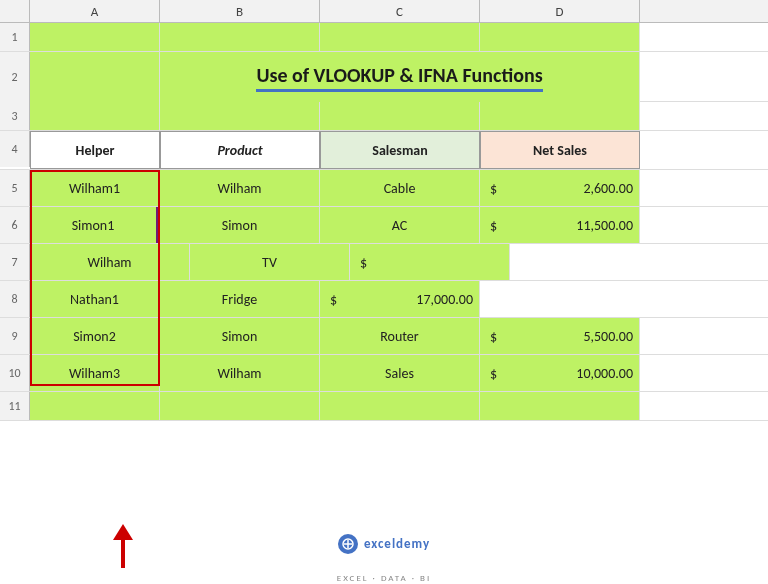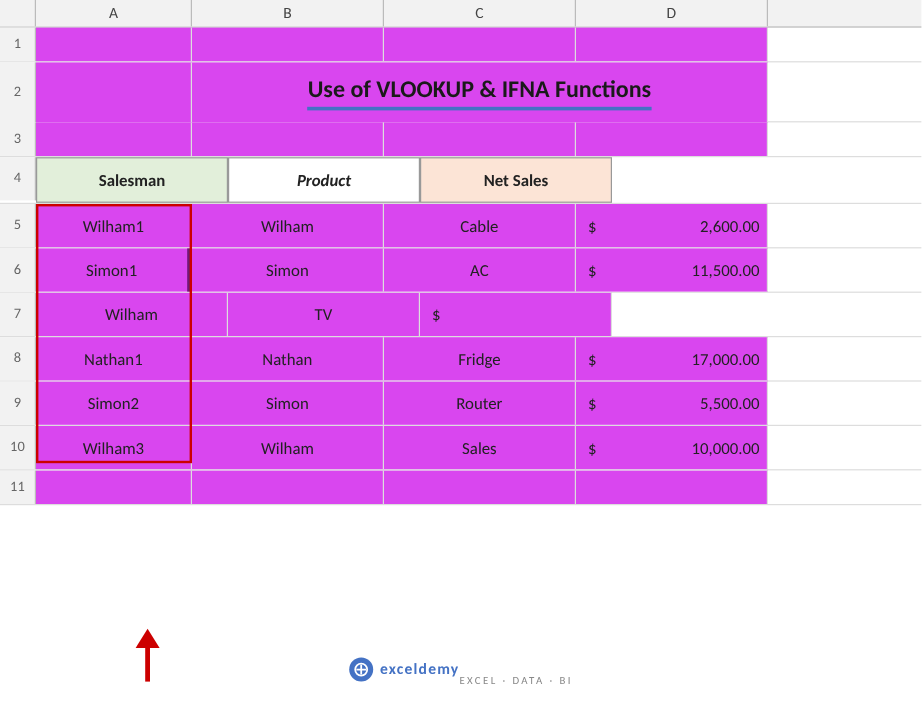--- a/index.html
+++ b/index.html
@@ -73,21 +73,21 @@
     }
 
     .cell {
       height: 36px;
       display: flex;
       align-items: center;
       justify-content: center;
       border-right: 1px solid #ddd;
       font-size: 14px;
       color: #222;
-      background: #d946ef;
+      background: #bef264;
       padding: 0 6px;
     }
 
     
     .col-a { width: 130px; min-width: 130px; }
     .col-b { width: 160px; min-width: 160px; }
     .col-c { width: 160px; min-width: 160px; }
     .col-d { width: 160px; min-width: 160px; }
 
     
@@ -165,21 +165,21 @@
     .arrow-head {
       width: 0;
       height: 0;
       border-left: 10px solid transparent;
       border-right: 10px solid transparent;
       border-bottom: 16px solid #CC0000;
     }
 
     .watermark {
       display: flex;
-      flex-direction: row;
+      flex-direction: column;
       align-items: center;
       margin-top: 8px;
     }
 
     .watermark-logo {
       display: flex;
       align-items: center;
       gap: 6px;
     }
 
@@ -259,22 +259,23 @@
     <div class="sheet-row empty-row">
       <div class="row-num">3</div>
       <div class="cell col-a"></div>
       <div class="cell col-b"></div>
       <div class="cell col-c"></div>
       <div class="cell col-d"></div>
     </div>
 
     <div class="sheet-row header-row">
       <div class="row-num">4</div>
+      <div class="cell col-a cell-helper-header" style="font-weight:bold; border: 1px solid #999;">Helper</div>
+      <div class="cell col-c cell-product-header" style="font-weight:bold; border: 1px solid #999;">Product</div>
       <div class="cell col-b cell-salesman-header" style="font-weight:bold; background:#E2EFDA; border: 1px solid #999;">Salesman</div>
-      <div class="cell col-c cell-product-header" style="font-weight:bold; border: 1px solid #999;">Product</div>
       <div class="cell col-d cell-netsales-header" style="font-weight:bold; background:#FCE4D6; border: 1px solid #999;">Net Sales</div>
     </div>
 
     <div class="data-rows-wrapper">
 
       <div class="red-border-overlay" style="height: 216px; top: 0;"></div>
 
       <div class="sheet-row">
         <div class="row-num">5</div>
         <div class="cell col-a" style="border-right:1px solid #ddd;">Wilham1</div>
@@ -302,21 +303,20 @@
         <div class="cell col-b">Wilham</div>
         <div class="cell col-c">TV</div>
         <div class="cell col-d cell-money">
             <span class="dollar-sign">$</span>
           </div>
       </div>
 
       <div class="sheet-row">
         <div class="row-num">8</div>
         <div class="cell col-a" style="border-right:1px solid #ddd;">Nathan1</div>
-        <div class="cell col-b">Nathan</div>
         <div class="cell col-c">Fridge</div>
         <div class="cell col-d cell-money">
             <span class="dollar-sign">$</span>
             <span class="money-value">17,000.00</span>
           </div>
       </div>
 
       <div class="sheet-row">
         <div class="row-num">9</div>
         <div class="cell col-a" style="border-right:1px solid #ddd;">Simon2</div>

